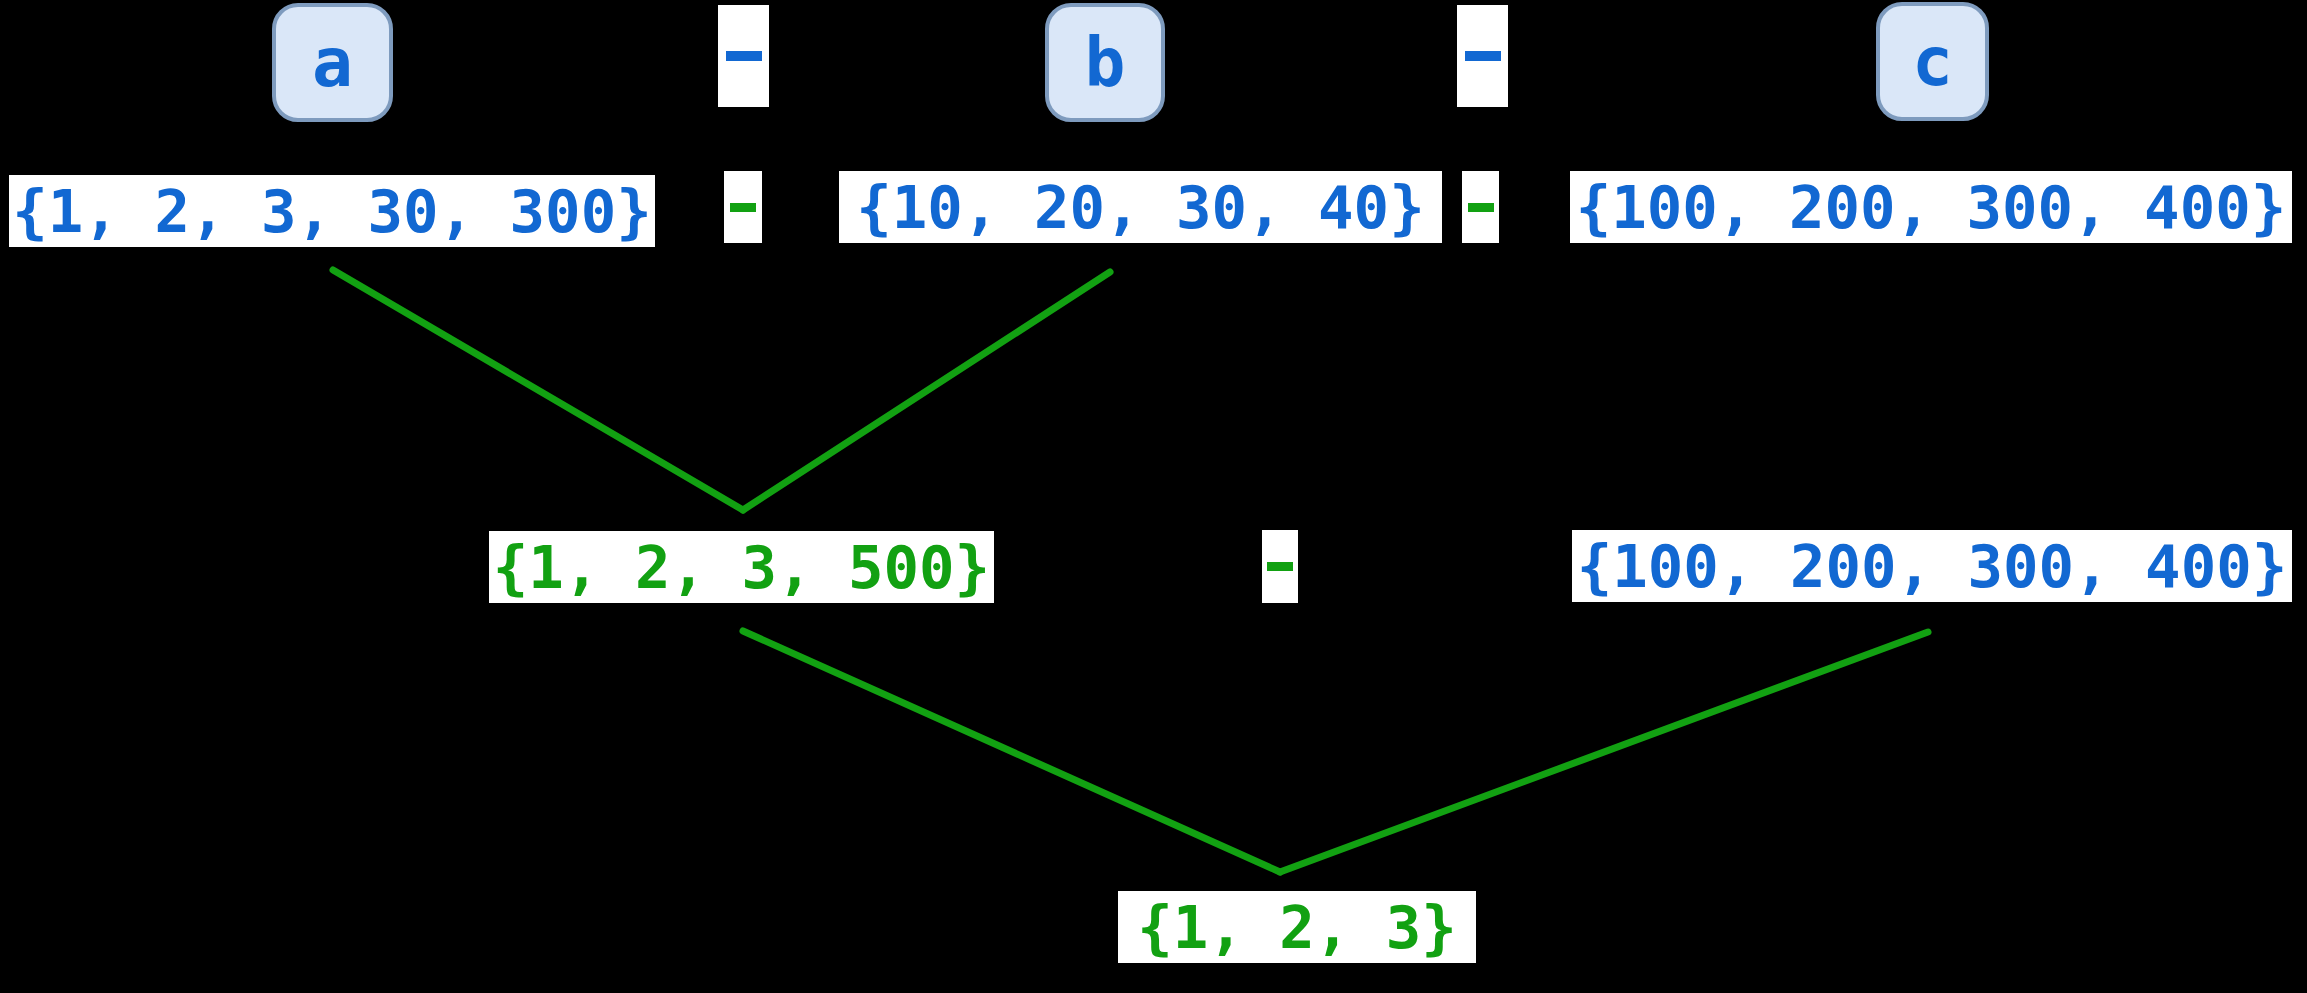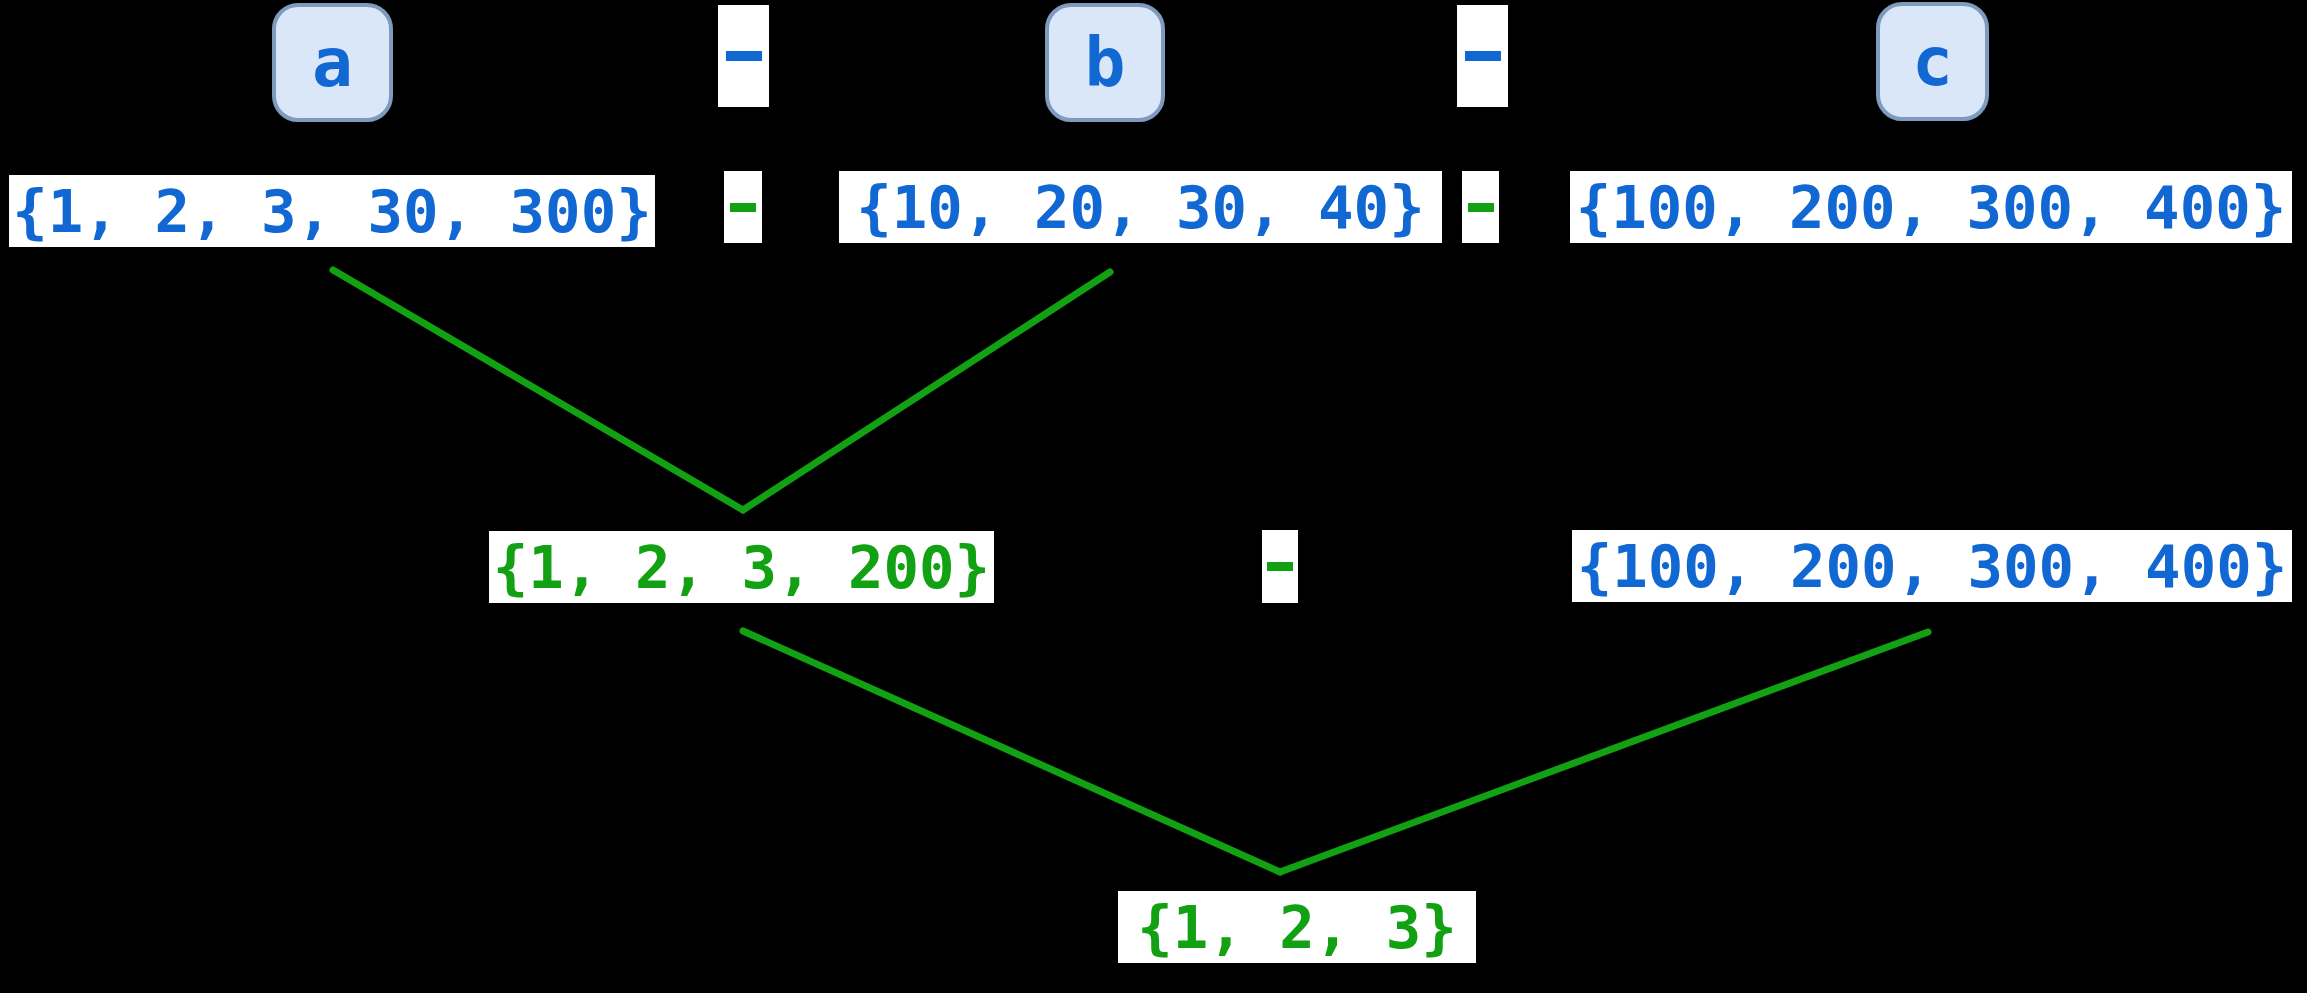--- a/index.html
+++ b/index.html
@@ -96,21 +96,21 @@
 
   <div class="op-box" style="left:1462px;top:171px;width:37px;height:72px;" aria-label="-">
     <span class="op-bar green"></span>
   </div>
 
   <div class="set-box blue" style="left:1570px;top:171px;width:722px;height:72px;">
     <span>{100, 200, 300, 400}</span>
   </div>
 
   <div class="set-box green" style="left:489px;top:531px;width:505px;height:72px;">
-    <span>{1, 2, 3, 200}</span>
+    <span>{1, 2, 3, 500}</span>
   </div>
 
   <div class="op-box" style="left:1262px;top:530px;width:36px;height:73px;" aria-label="-">
     <span class="op-bar green"></span>
   </div>
 
   <div class="set-box blue" style="left:1572px;top:530px;width:720px;height:72px;">
     <span>{100, 200, 300, 400}</span>
   </div>
 

